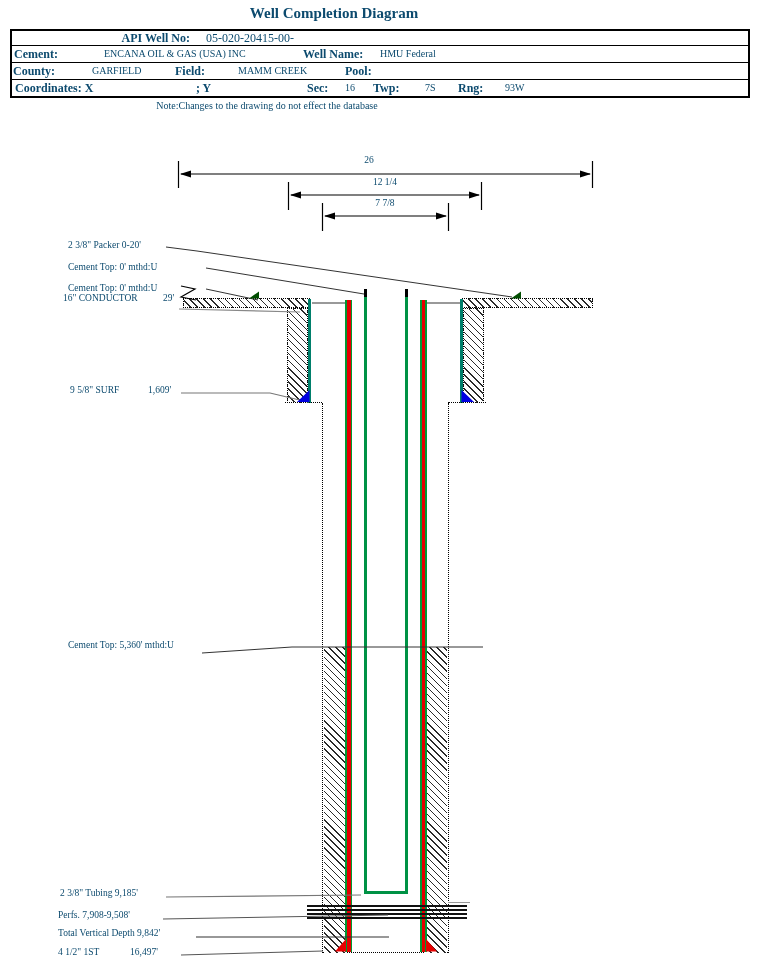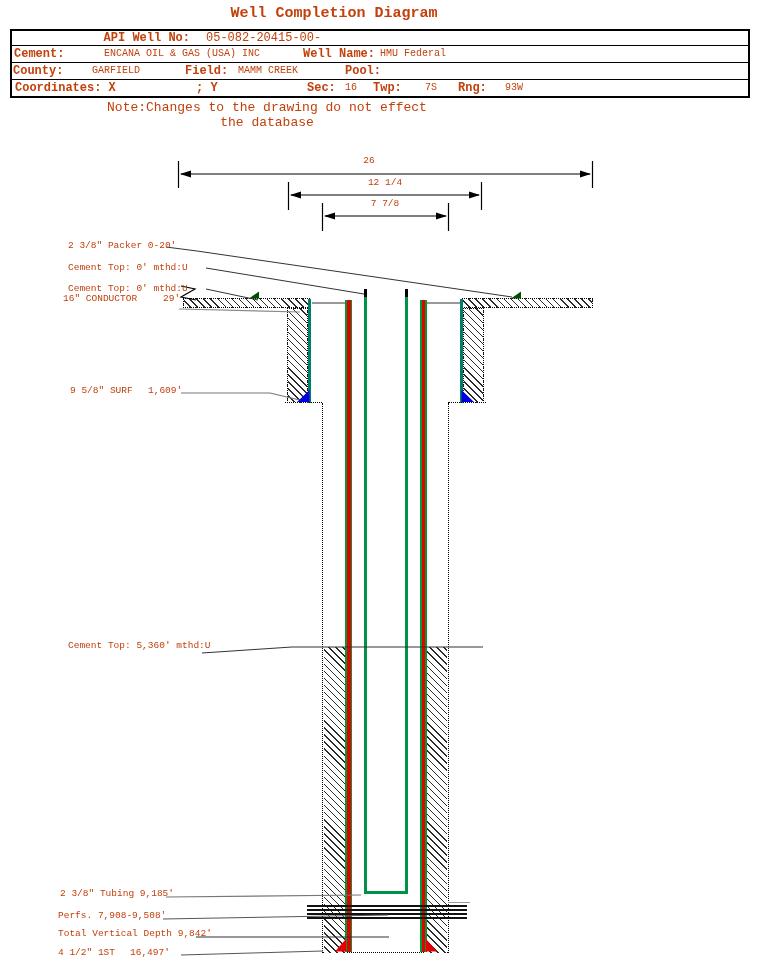--- a/index.html
+++ b/index.html
@@ -1,29 +1,29 @@
 <!DOCTYPE html>
 <html><head>
 <meta charset="utf-8">
 <style>
   html,body{margin:0;padding:0;background:#fff;}
   .stage{position:relative;width:759px;height:962px;background:#fff;
-         font-family:Liberation Mono, monospace;color:#c2410c;overflow:hidden;}
+         font-family:Liberation Serif, serif;color:#0c4a6e;overflow:hidden;}
   .abs{position:absolute;}
   .ctr{text-align:center;}
   .b{font-weight:bold;}
   
   .tbl{left:10px;top:29px;width:736px;height:65px;border:2px solid #000;}
   .rowline{left:10px;width:738px;height:0;border-top:1.5px solid #000;}
   .t12{font-size:12px;white-space:nowrap;}
   .t11{font-size:10px;white-space:nowrap;}
   .lbl{font-size:9.5px;white-space:nowrap;}
   .t15{font-size:15px;}
   .t14{font-size:14px;}
-  .t85{font-size:13px;}
+  .t85{font-size:10px;}
   .t95{font-size:9.5px;}
   
   .hatch{background:repeating-linear-gradient(45deg,#ffffff 0px,#ffffff 4px,#2a2a2a 4px,#2a2a2a 5px);
          border:1px dotted #000;box-sizing:border-box;}
   .wall-l{border-left:1.5px dotted #000;}
   .wall-r{border-right:1.5px dotted #000;}
   .dotline{border-top:1.5px dotted #000;height:0;}
   .teal{background:#007f6b;width:3px;}
   .casing{width:7px;background:linear-gradient(to right,#009933 0px,#009933 1.5px,#e60000 1.5px,#e60000 5.5px,#009933 5.5px,#009933 7px);}
   .tubing-u{border-left:3px solid #009245;border-right:3px solid #009245;border-bottom:3px solid #009245;box-sizing:border-box;}
@@ -38,30 +38,30 @@
 <div class="stage">
 
   <div class="abs ctr b t15" style="left:134px;top:5px;width:400px;">Well Completion Diagram</div>
 
   <div class="abs tbl"></div>
   <div class="abs rowline" style="top:45px;"></div>
   <div class="abs rowline" style="top:62px;"></div>
   <div class="abs rowline" style="top:79px;"></div>
 
   <div class="abs b t12" style="left:95px;top:31px;width:95px;text-align:right;">API Well No:</div>
-  <div class="abs t12" style="left:206px;top:31px;">05-082-20415-00-</div>
+  <div class="abs t12" style="left:206px;top:31px;">05-020-20415-00-</div>
 
   <div class="abs b t12" style="left:14px;top:47px;">Cement:</div>
   <div class="abs t11" style="left:104px;top:48px;">ENCANA OIL &amp; GAS (USA) INC</div>
   <div class="abs b t12" style="left:303px;top:47px;">Well Name:</div>
   <div class="abs t11" style="left:380px;top:48px;">HMU Federal</div>
 
   <div class="abs b t12" style="left:13px;top:64px;">County:</div>
   <div class="abs t11" style="left:92px;top:65px;">GARFIELD</div>
-  <div class="abs b t12" style="left:185px;top:64px;text-align:center;">Field:</div>
+  <div class="abs b t12" style="left:175px;top:64px;text-align:center;">Field:</div>
   <div class="abs t11" style="left:238px;top:65px;">MAMM CREEK</div>
   <div class="abs b t12" style="left:345px;top:64px;">Pool:</div>
   <div class="abs t11" style="left:392px;top:65px;"></div>
 
   <div class="abs b t12" style="left:15px;top:81px;">Coordinates: X</div>
   <div class="abs b t12" style="left:196px;top:81px;">; Y</div>
   <div class="abs b t12" style="left:307px;top:81px;">Sec:</div>
   <div class="abs t11" style="left:345px;top:82px;">16</div>
   <div class="abs b t12" style="left:373px;top:81px;">Twp:</div>
   <div class="abs t11" style="left:425px;top:82px;">7S</div>

